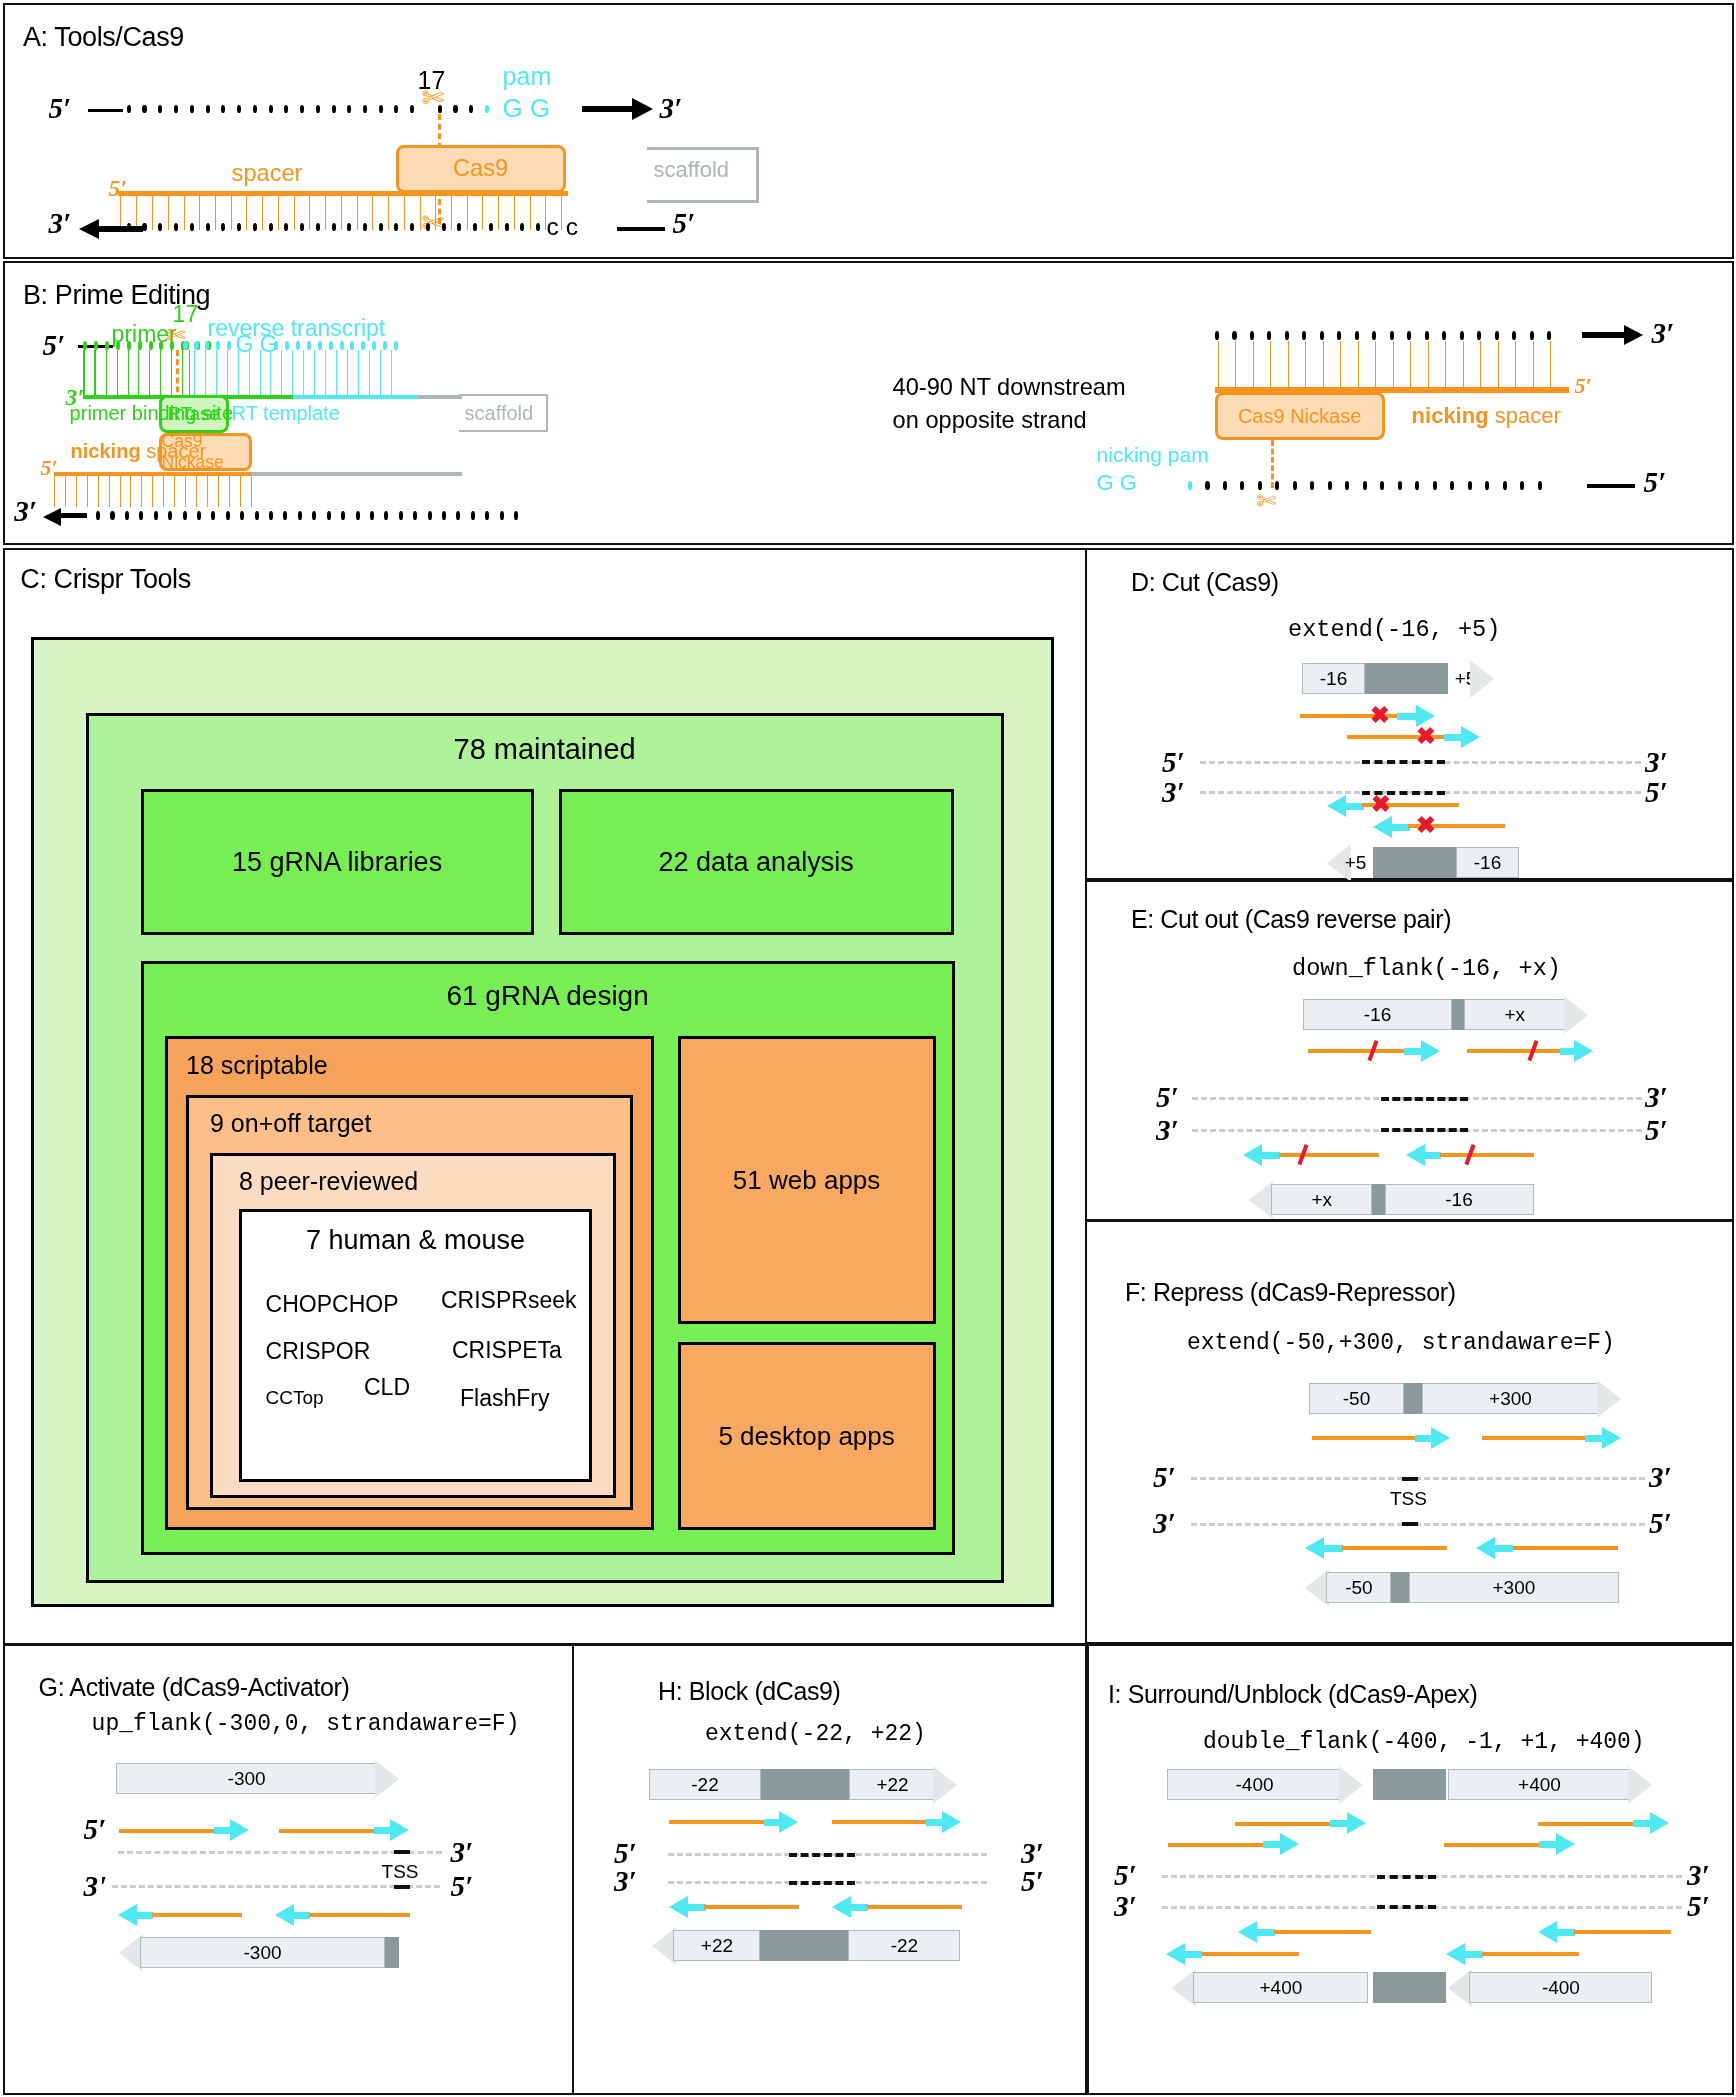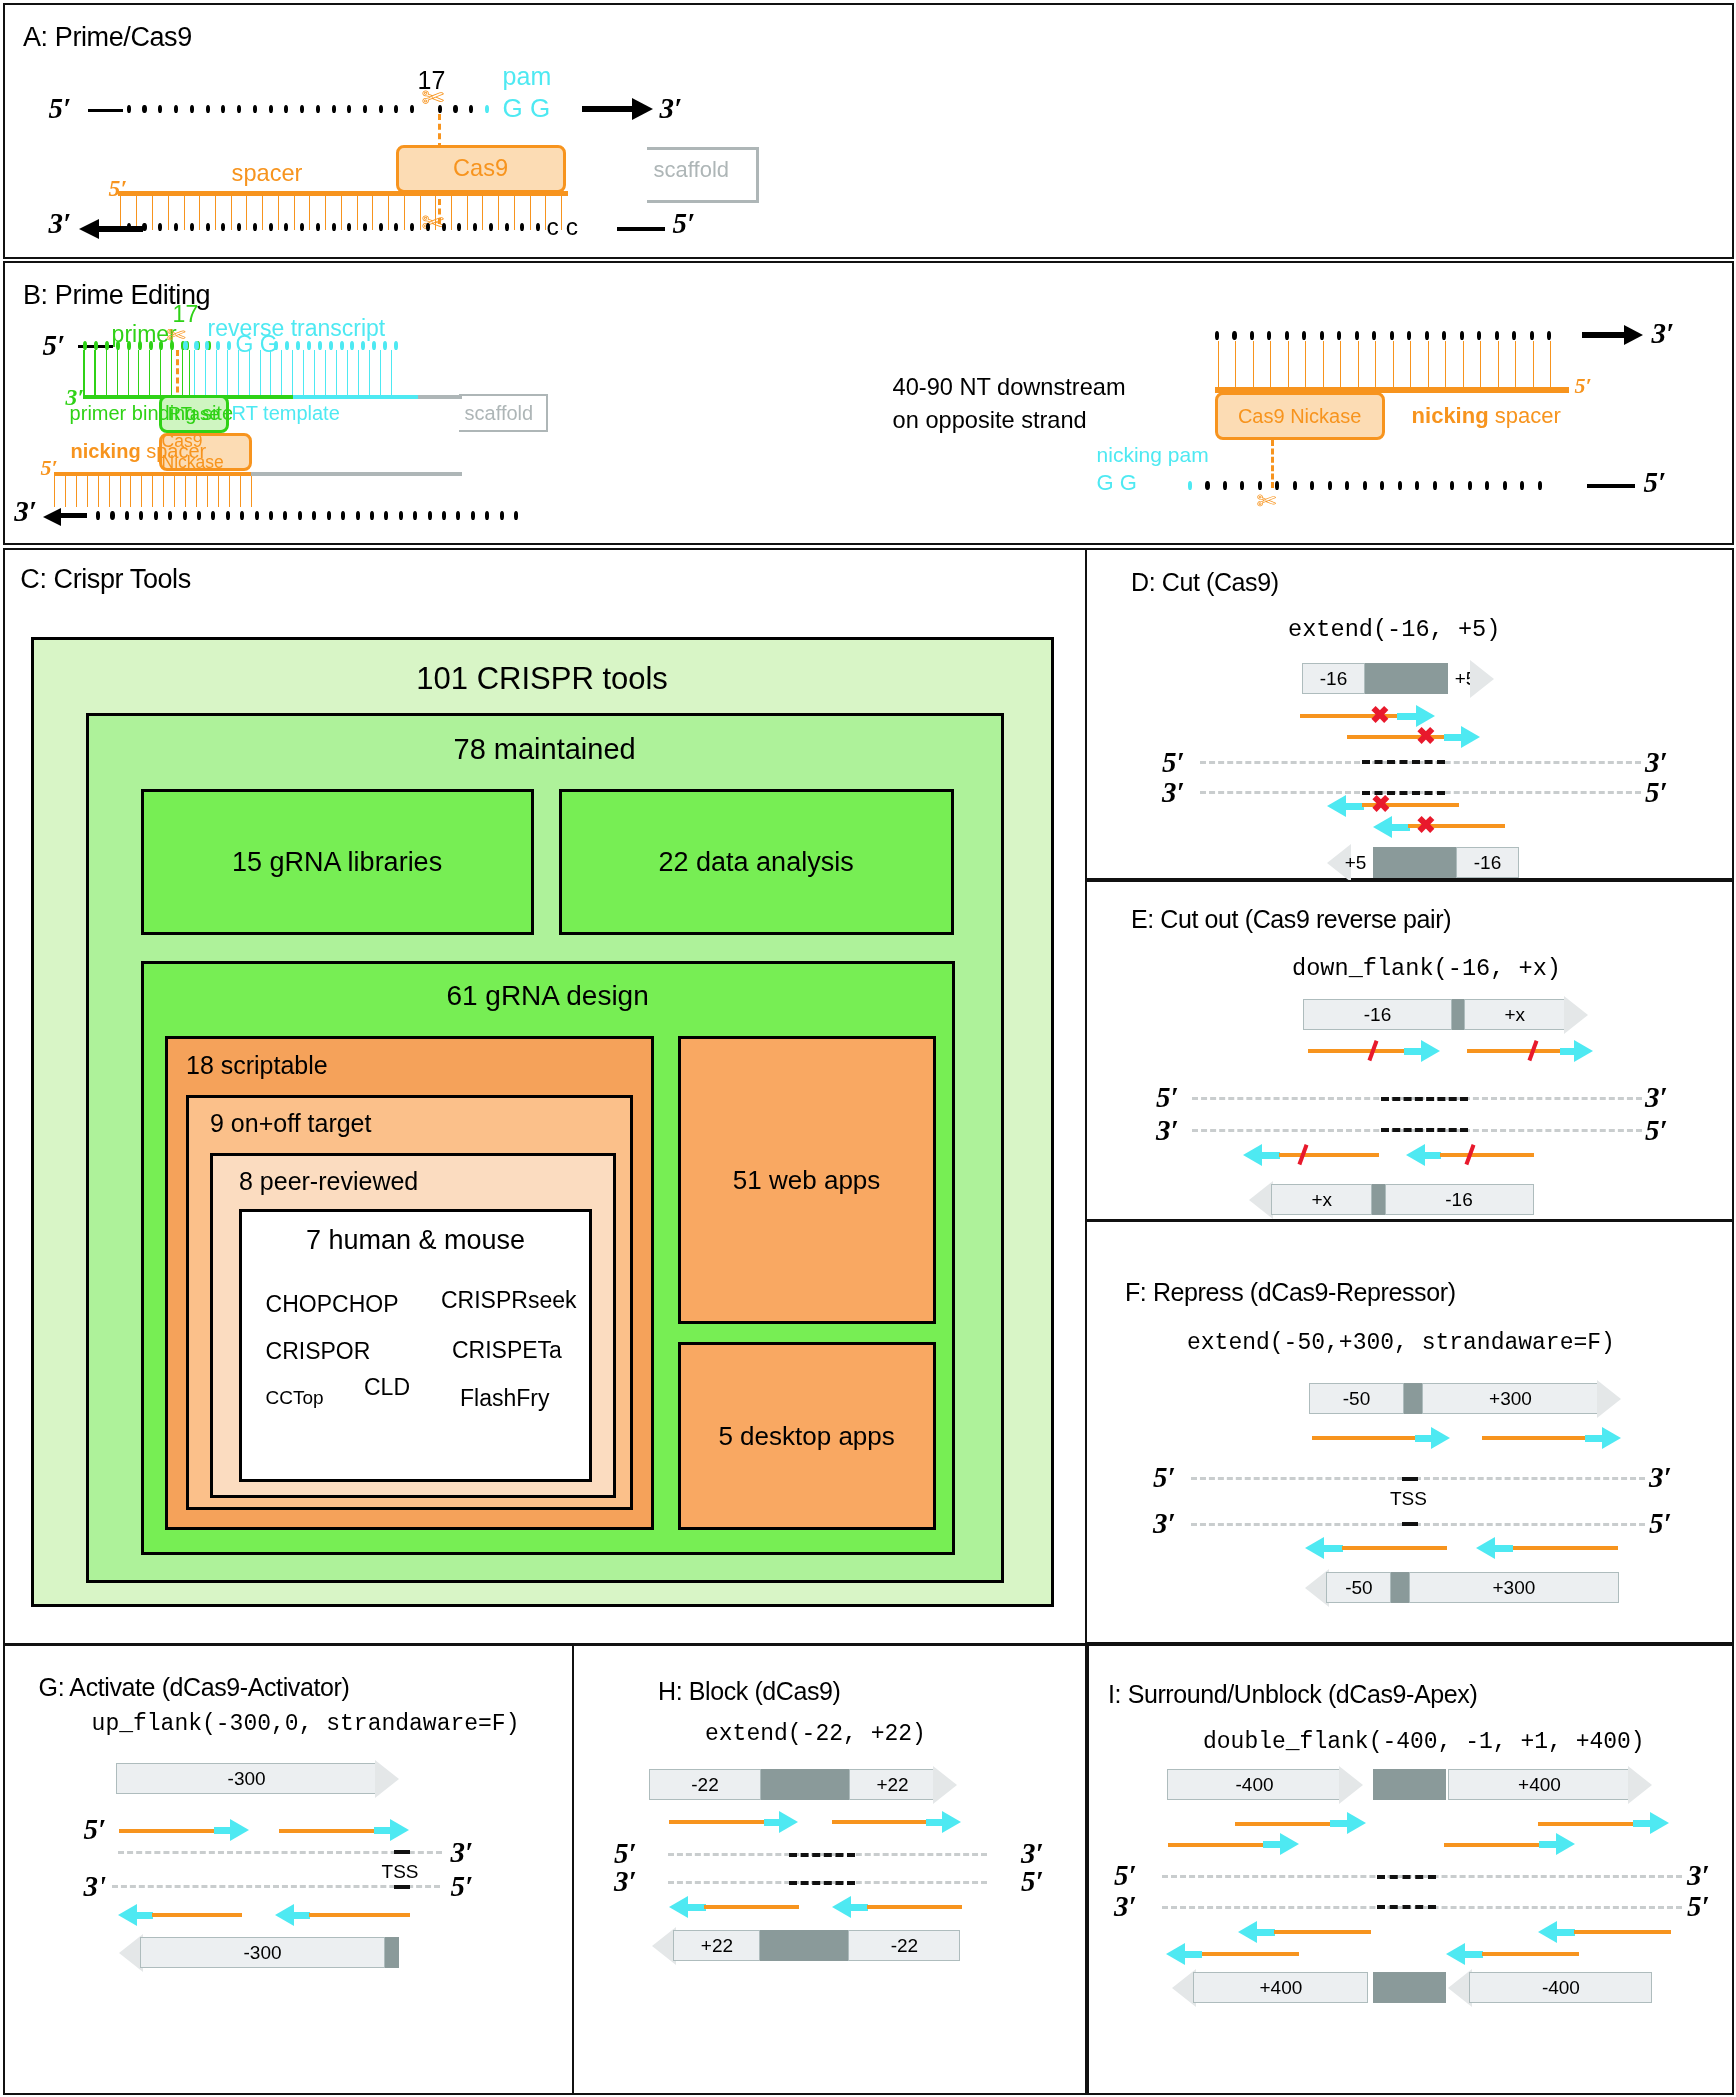--- a/index.html
+++ b/index.html
@@ -30,21 +30,21 @@
   .cyL{position:absolute;width:0;height:0;border-top:11.4px solid transparent;border-bottom:11.4px solid transparent;border-right:19px solid #4EE9F2;}
   .cybar{position:absolute;height:7px;background:#4EE9F2;}
   .redx{position:absolute;font-size:23.6px;color:#E8192C;font-weight:700;line-height:1;}
   .redslash{position:absolute;width:3.5px;height:21px;background:#E8192C;transform:rotate(20deg);}
   .tsslab{position:absolute;font-size:19px;font-weight:400;}
 </style>
 </head>
 <body>
 
 <div class="panel" style="left:2.6px;top:2.6px;width:1731px;height:256px;">
-  <div class="ptitle" style="left:18.4px;top:17.5px;">A: Prime/Cas9</div>
+  <div class="ptitle" style="left:18.4px;top:17.5px;">A: Tools/Cas9</div>
 
   <div class="abs lbl5" style="left:44px;top:87px;">5′</div>
   <div class="abs" style="left:83px;top:104px;width:35px;height:3.1px;background:#000;"></div>
   <div class="abs" style="left:122px;top:100px;width:306px;height:9.6px;">
     <span class="dnadot" style="left:0px;top:0;"></span>
       <span class="dnadot" style="left:15.7px;top:0;"></span>
     <span class="dnadot" style="left:31px;top:0;"></span>
       <span class="dnadot" style="left:47px;top:0;"></span>
     <span class="dnadot" style="left:63px;top:0;"></span>
       <span class="dnadot" style="left:79px;top:0;"></span>
@@ -416,21 +416,20 @@
       <span class="dnadot" style="left:350px;top:0;"></span>
   </div>
   <div class="abs" style="left:1582px;top:221px;width:48px;height:4.4px;background:#000;"></div>
   <div class="abs lbl5" style="left:1639px;top:203px;">5′</div>
 </div>
 
 <div class="panel" style="left:2.6px;top:548px;width:1085px;height:1097px;">
   <div class="ptitle" style="left:15.7px;top:14px;">C: Crispr Tools</div>
 
   <div class="abs" style="left:26px;top:87px;width:1023px;height:970px;background:#D8F5C6;border:3.1px solid #000;box-sizing:border-box;">
-    <div class="abs" style="left:0;top:21px;width:100%;text-align:center;font-size:31px;">101 CRISPR tools</div>
 
     <div class="abs" style="left:52px;top:73px;width:918px;height:870px;background:#AEF29A;border:3.1px solid #000;box-sizing:border-box;">
       <div class="abs" style="left:0;top:16.6px;width:100%;text-align:center;font-size:29px;">78 maintained</div>
 
       <div class="abs" style="left:52px;top:73px;width:393px;height:146px;background:#77EE54;border:3.1px solid #000;box-sizing:border-box;display:flex;align-items:center;justify-content:center;">
         <span style="font-size:27px;">15 gRNA libraries</span>
       </div>
 
       <div class="abs" style="left:470px;top:73px;width:395px;height:146px;background:#77EE54;border:3.1px solid #000;box-sizing:border-box;display:flex;align-items:center;justify-content:center;">
         <span style="font-size:27px;">22 data analysis</span>

